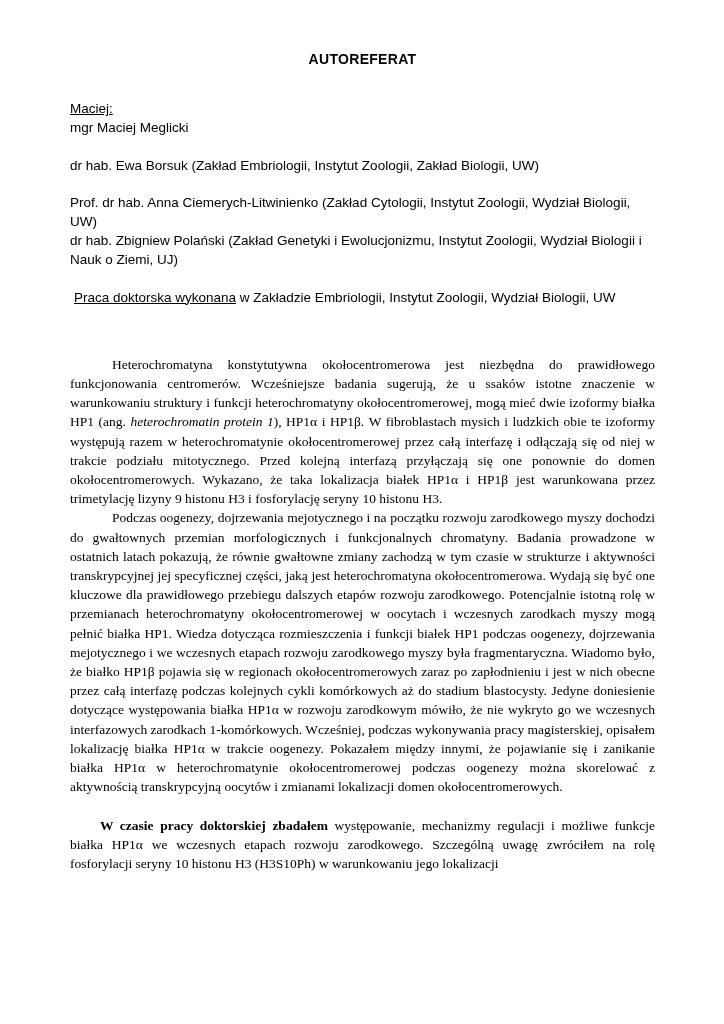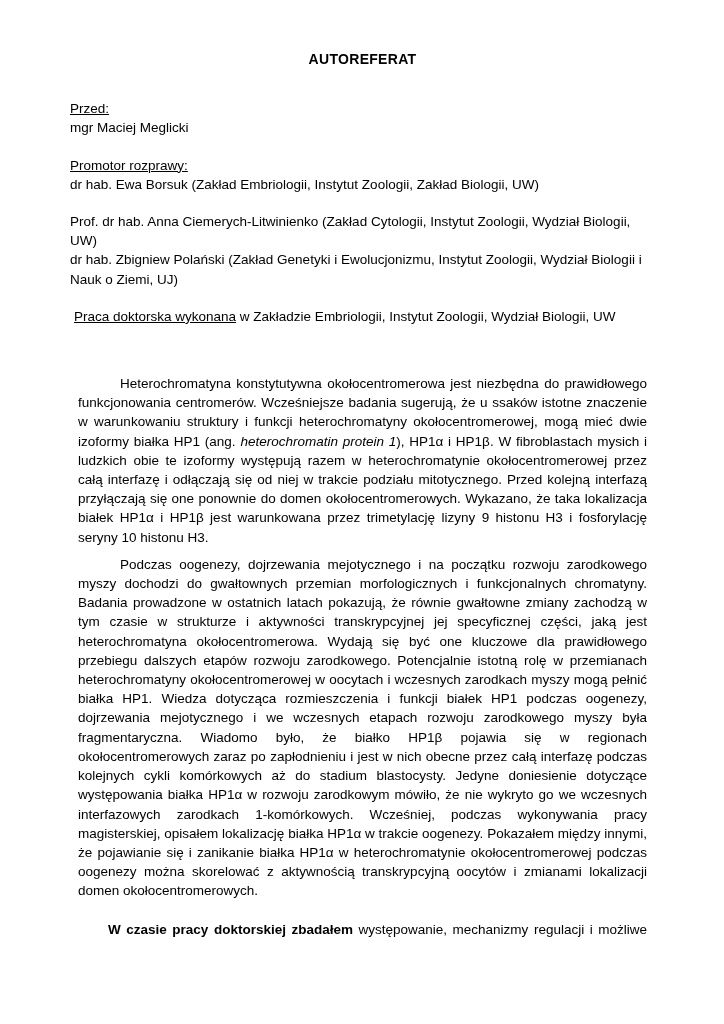--- a/index.html
+++ b/index.html
@@ -45,23 +45,24 @@
   .work-done {
     margin: 4px;
   }
   .work-done .label {
     text-decoration: underline;
   }
   .body-text {
     margin-top: 48px;
   }
   .body-text p {
-    margin: 8px;
+    margin: 0;
     text-align: justify;
     text-indent: 42px;
+    font-family: Liberation Serif, serif;
   }
   .body-text p.final-par {
     margin-top: 19px;
     text-indent: 30px;
   }
   .italic-phrase {
     font-style: italic;
   }
   .bold-phrase {
     font-weight: bold;
@@ -69,26 +70,25 @@
 </style>
 </head>
 <body>
 
 <div class="page">
 
   <h1 class="doc-title">AUTOREFERAT</h1>
 
 
   <div class="block">
-    <div class="label">Przed:</div>
+    <div class="label">Maciej:</div>
     <div>mgr Maciej Meglicki</div>
   </div>
 
   <div class="block">
-    <div class="label">Promotor rozprawy:</div>
     <div>dr hab. Ewa Borsuk (Zakład Embriologii, Instytut Zoologii, Zakład Biologii, UW)</div>
   </div>
 
   <div class="block">
     <div>Prof. dr hab. Anna Ciemerych-Litwinienko (Zakład Cytologii, Instytut Zoologii, Wydział Biologii, UW)</div>
     <div>dr hab. Zbigniew Polański (Zakład Genetyki i Ewolucjonizmu, Instytut Zoologii, Wydział Biologii i Nauk o Ziemi, UJ)</div>
   </div>
 
   <p class="work-done"><span class="label">Praca doktorska wykonana</span><span> w Zakładzie Embriologii, Instytut Zoologii, Wydział Biologii, UW</span></p>
 

